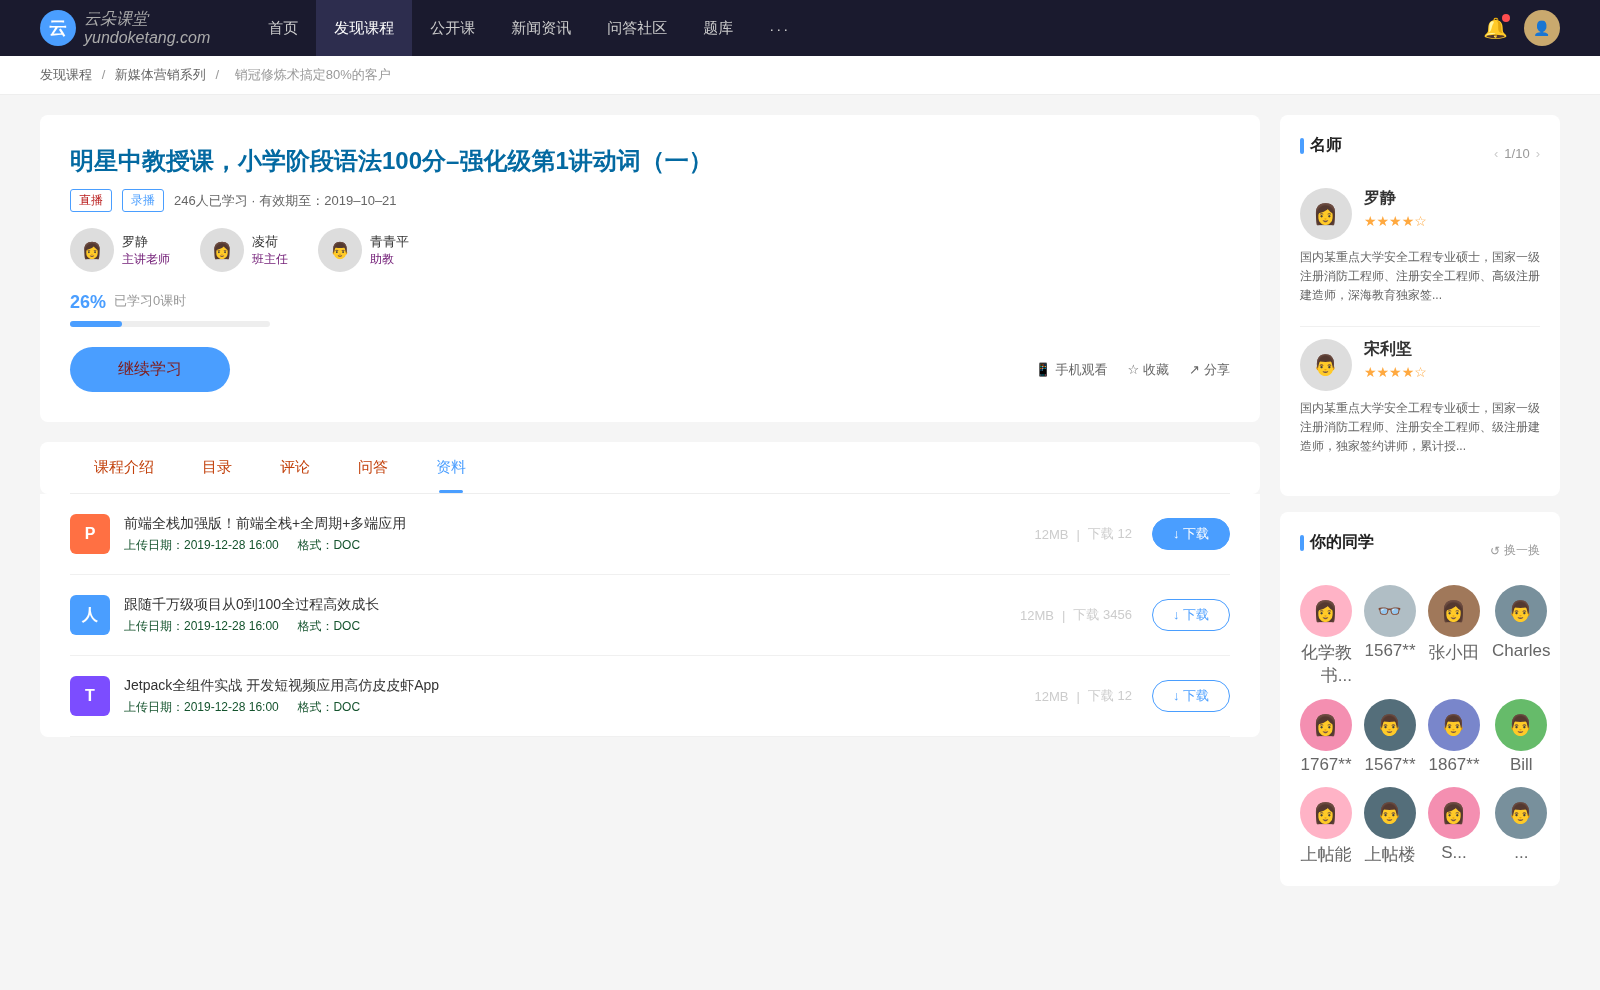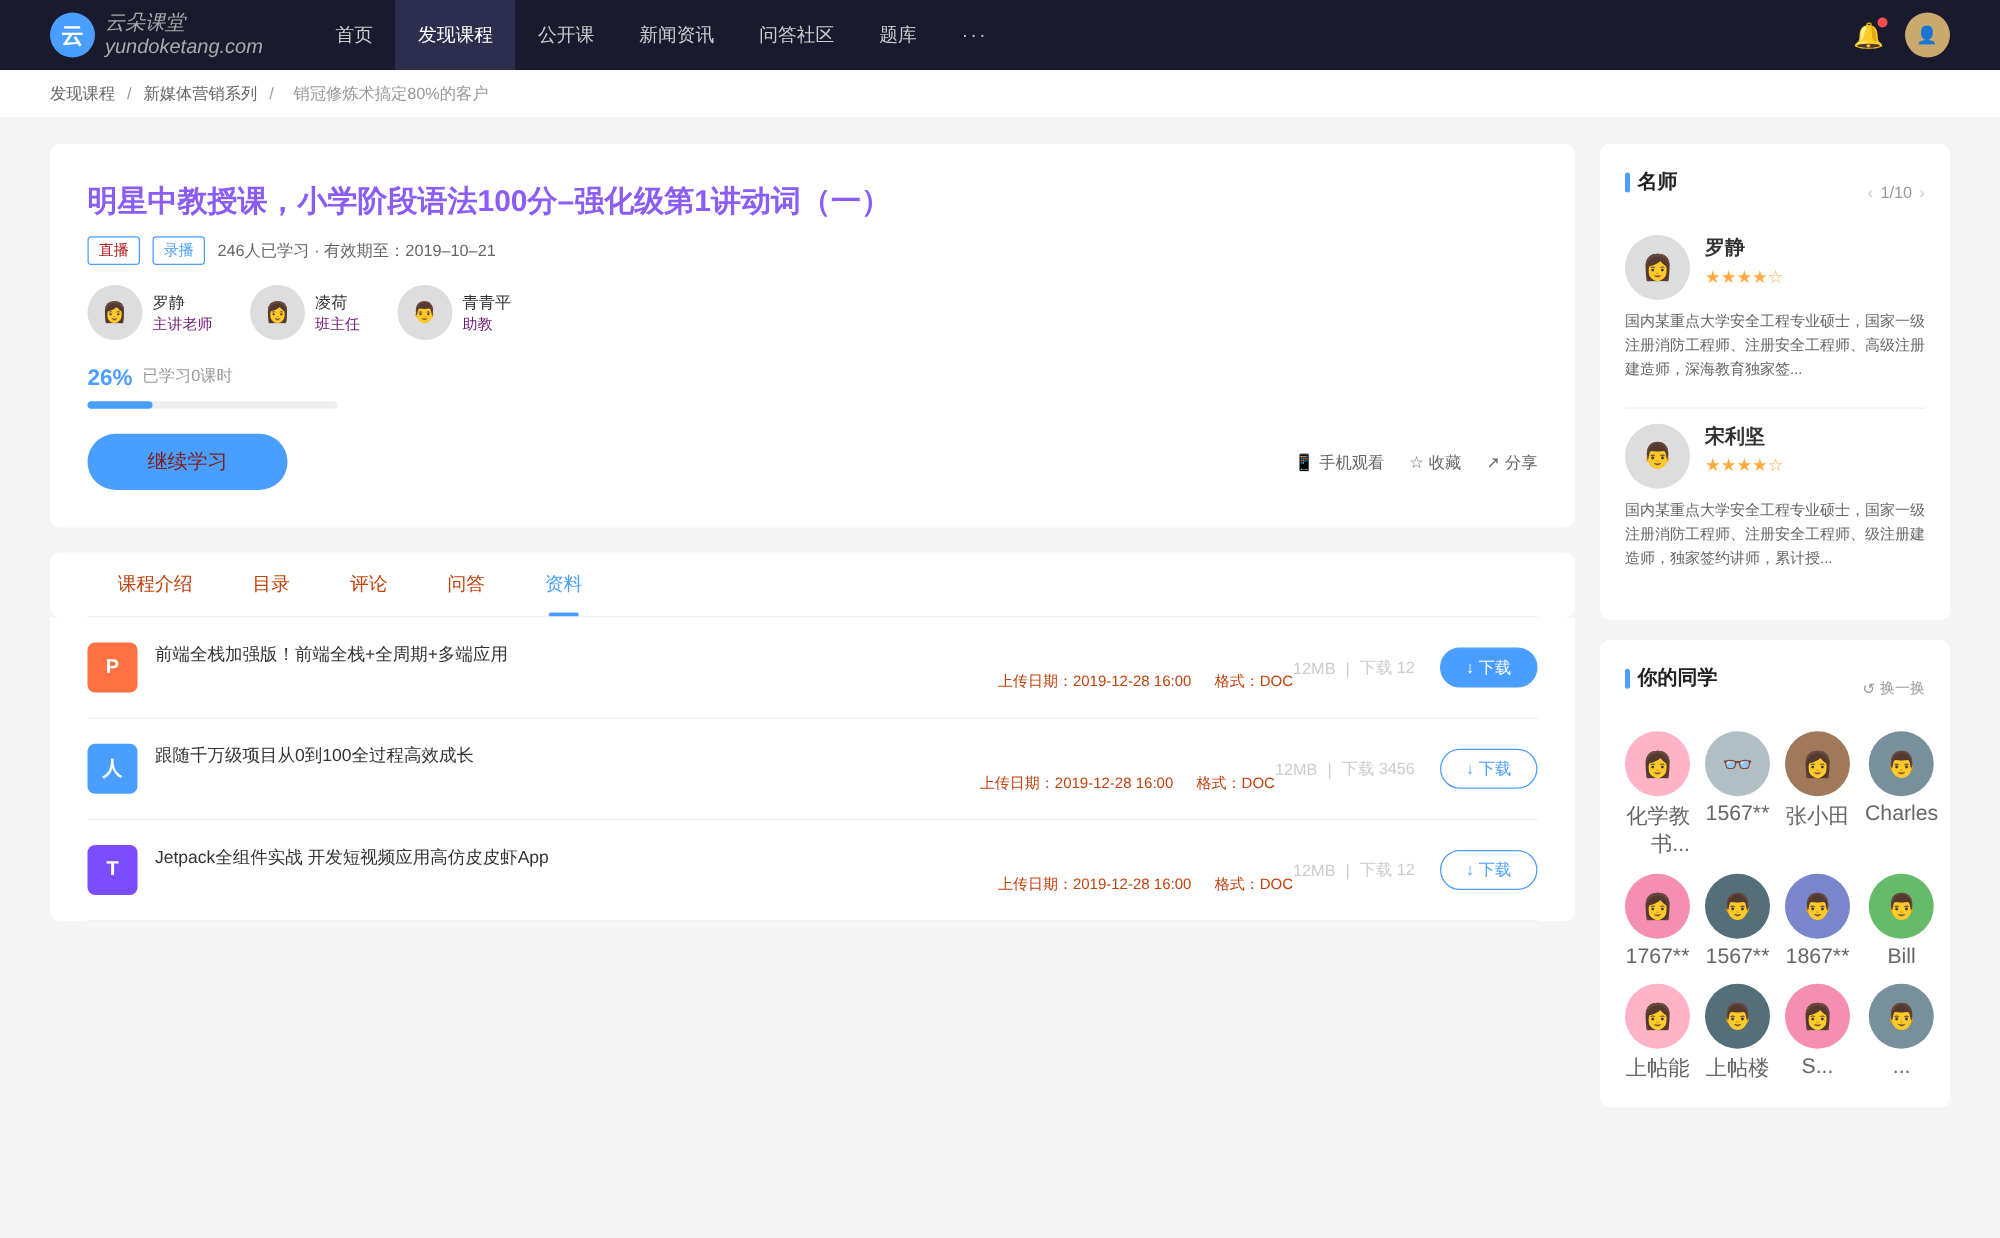--- a/index.html
+++ b/index.html
@@ -27,21 +27,21 @@
     .breadcrumb span { margin: 0 6px; color: #999; }
 
     
     .main { display: flex; gap: 20px; padding: 20px 40px; max-width: 1600px; }
     
     
     .content { flex: 1; }
     
     
     .course-card { background: white; border-radius: 8px; padding: 30px; margin-bottom: 20px; }
-    .course-title { font-size: 24px; font-weight: bold; color: #8b5cf6; margin-bottom: 12px; }
+    .course-title { font-size: 24px; font-weight: bold; color: #0369a1; margin-bottom: 12px; }
     .course-tags-row { display: flex; align-items: center; gap: 10px; margin-bottom: 16px; }
     .tag { padding: 2px 8px; border-radius: 3px; font-size: 12px; }
     .tag-live { border: 1px solid #4a9eff; color: #b91c1c; }
     .tag-record { border: 1px solid #4a9eff; color: #4a9eff; }
     .course-meta { color: #666; font-size: 13px; }
     .instructors { display: flex; gap: 30px; margin: 16px 0; }
     .instructor { display: flex; align-items: center; gap: 8px; }
     .instructor-avatar { width: 44px; height: 44px; border-radius: 50%; background: #ddd; overflow: hidden; display: flex; align-items: center; justify-content: center; font-size: 16px; }
     .instructor-info { font-size: 13px; }
     .instructor-name { color: #333; font-weight: 500; }
@@ -66,21 +66,21 @@
 
     
     .resources { background: white; border-radius: 0 0 8px 8px; padding: 0 30px; }
     .resource-item { display: flex; align-items: center; padding: 20px 0; border-bottom: 1px solid #f0f0f0; }
     .resource-icon { width: 40px; height: 40px; border-radius: 6px; display: flex; align-items: center; justify-content: center; color: white; font-size: 16px; font-weight: bold; margin-right: 14px; flex-shrink: 0; }
     .resource-icon.orange { background: #ff7043; }
     .resource-icon.blue { background: #4a9eff; }
     .resource-icon.purple { background: #7c4dff; }
     .resource-info { flex: 1; }
     .resource-name { font-size: 14px; color: #333; margin-bottom: 4px; }
-    .resource-meta { font-size: 12px; color: #c2410c; text-align: right; }
+    .resource-meta { font-size: 12px; color: #14532d; }
     .resource-stats { display: flex; align-items: center; gap: 8px; color: #999; font-size: 13px; margin-right: 20px; }
     .resource-stats span { color: #ccc; }
     .btn-download { border: 1px solid #4a9eff; color: #4a9eff; background: white; border-radius: 20px; padding: 6px 20px; cursor: pointer; display: flex; align-items: center; gap: 4px; font-size: 13px; }
     .btn-download.filled { background: #4a9eff; color: white; }
 
     
     .sidebar { width: 280px; flex-shrink: 0; }
     .sidebar-card { background: white; border-radius: 8px; padding: 20px; margin-bottom: 16px; }
     .sidebar-section-title { font-size: 16px; font-weight: bold; color: #222; margin-bottom: 16px; display: flex; align-items: center; gap: 6px; }
     .sidebar-section-title::before { content: ''; display: inline-block; width: 4px; height: 16px; background: #4a9eff; border-radius: 2px; }

